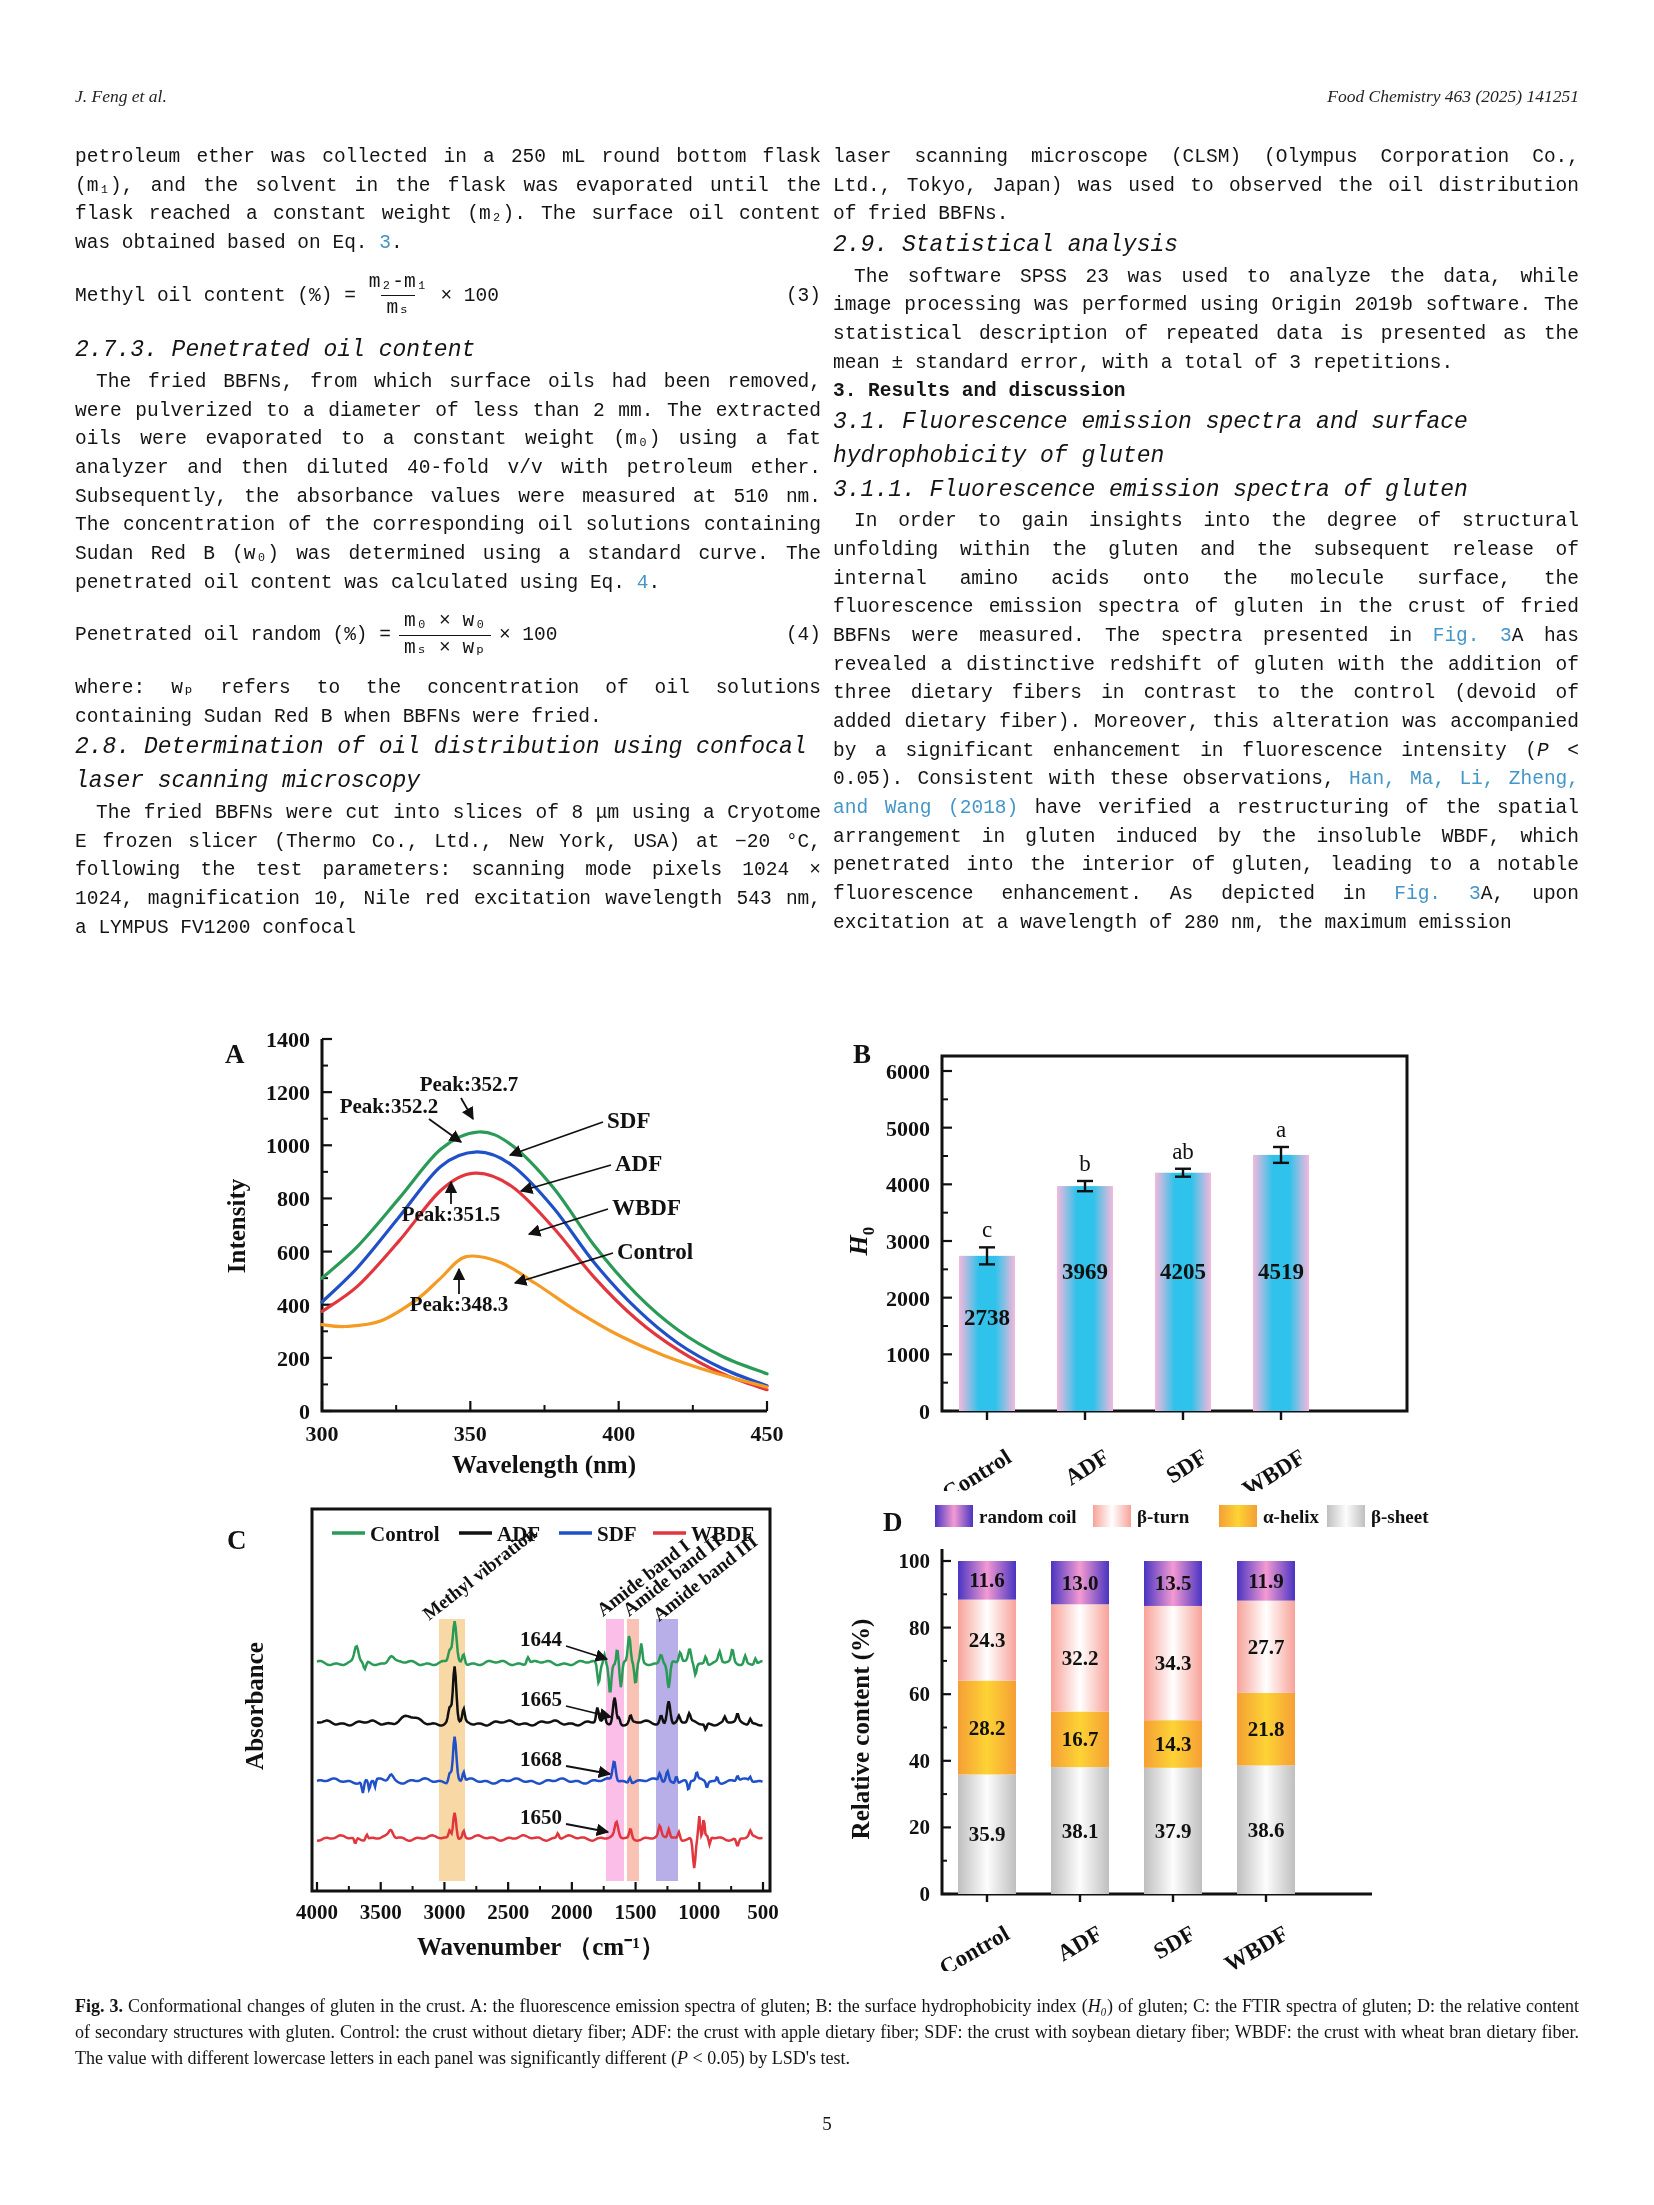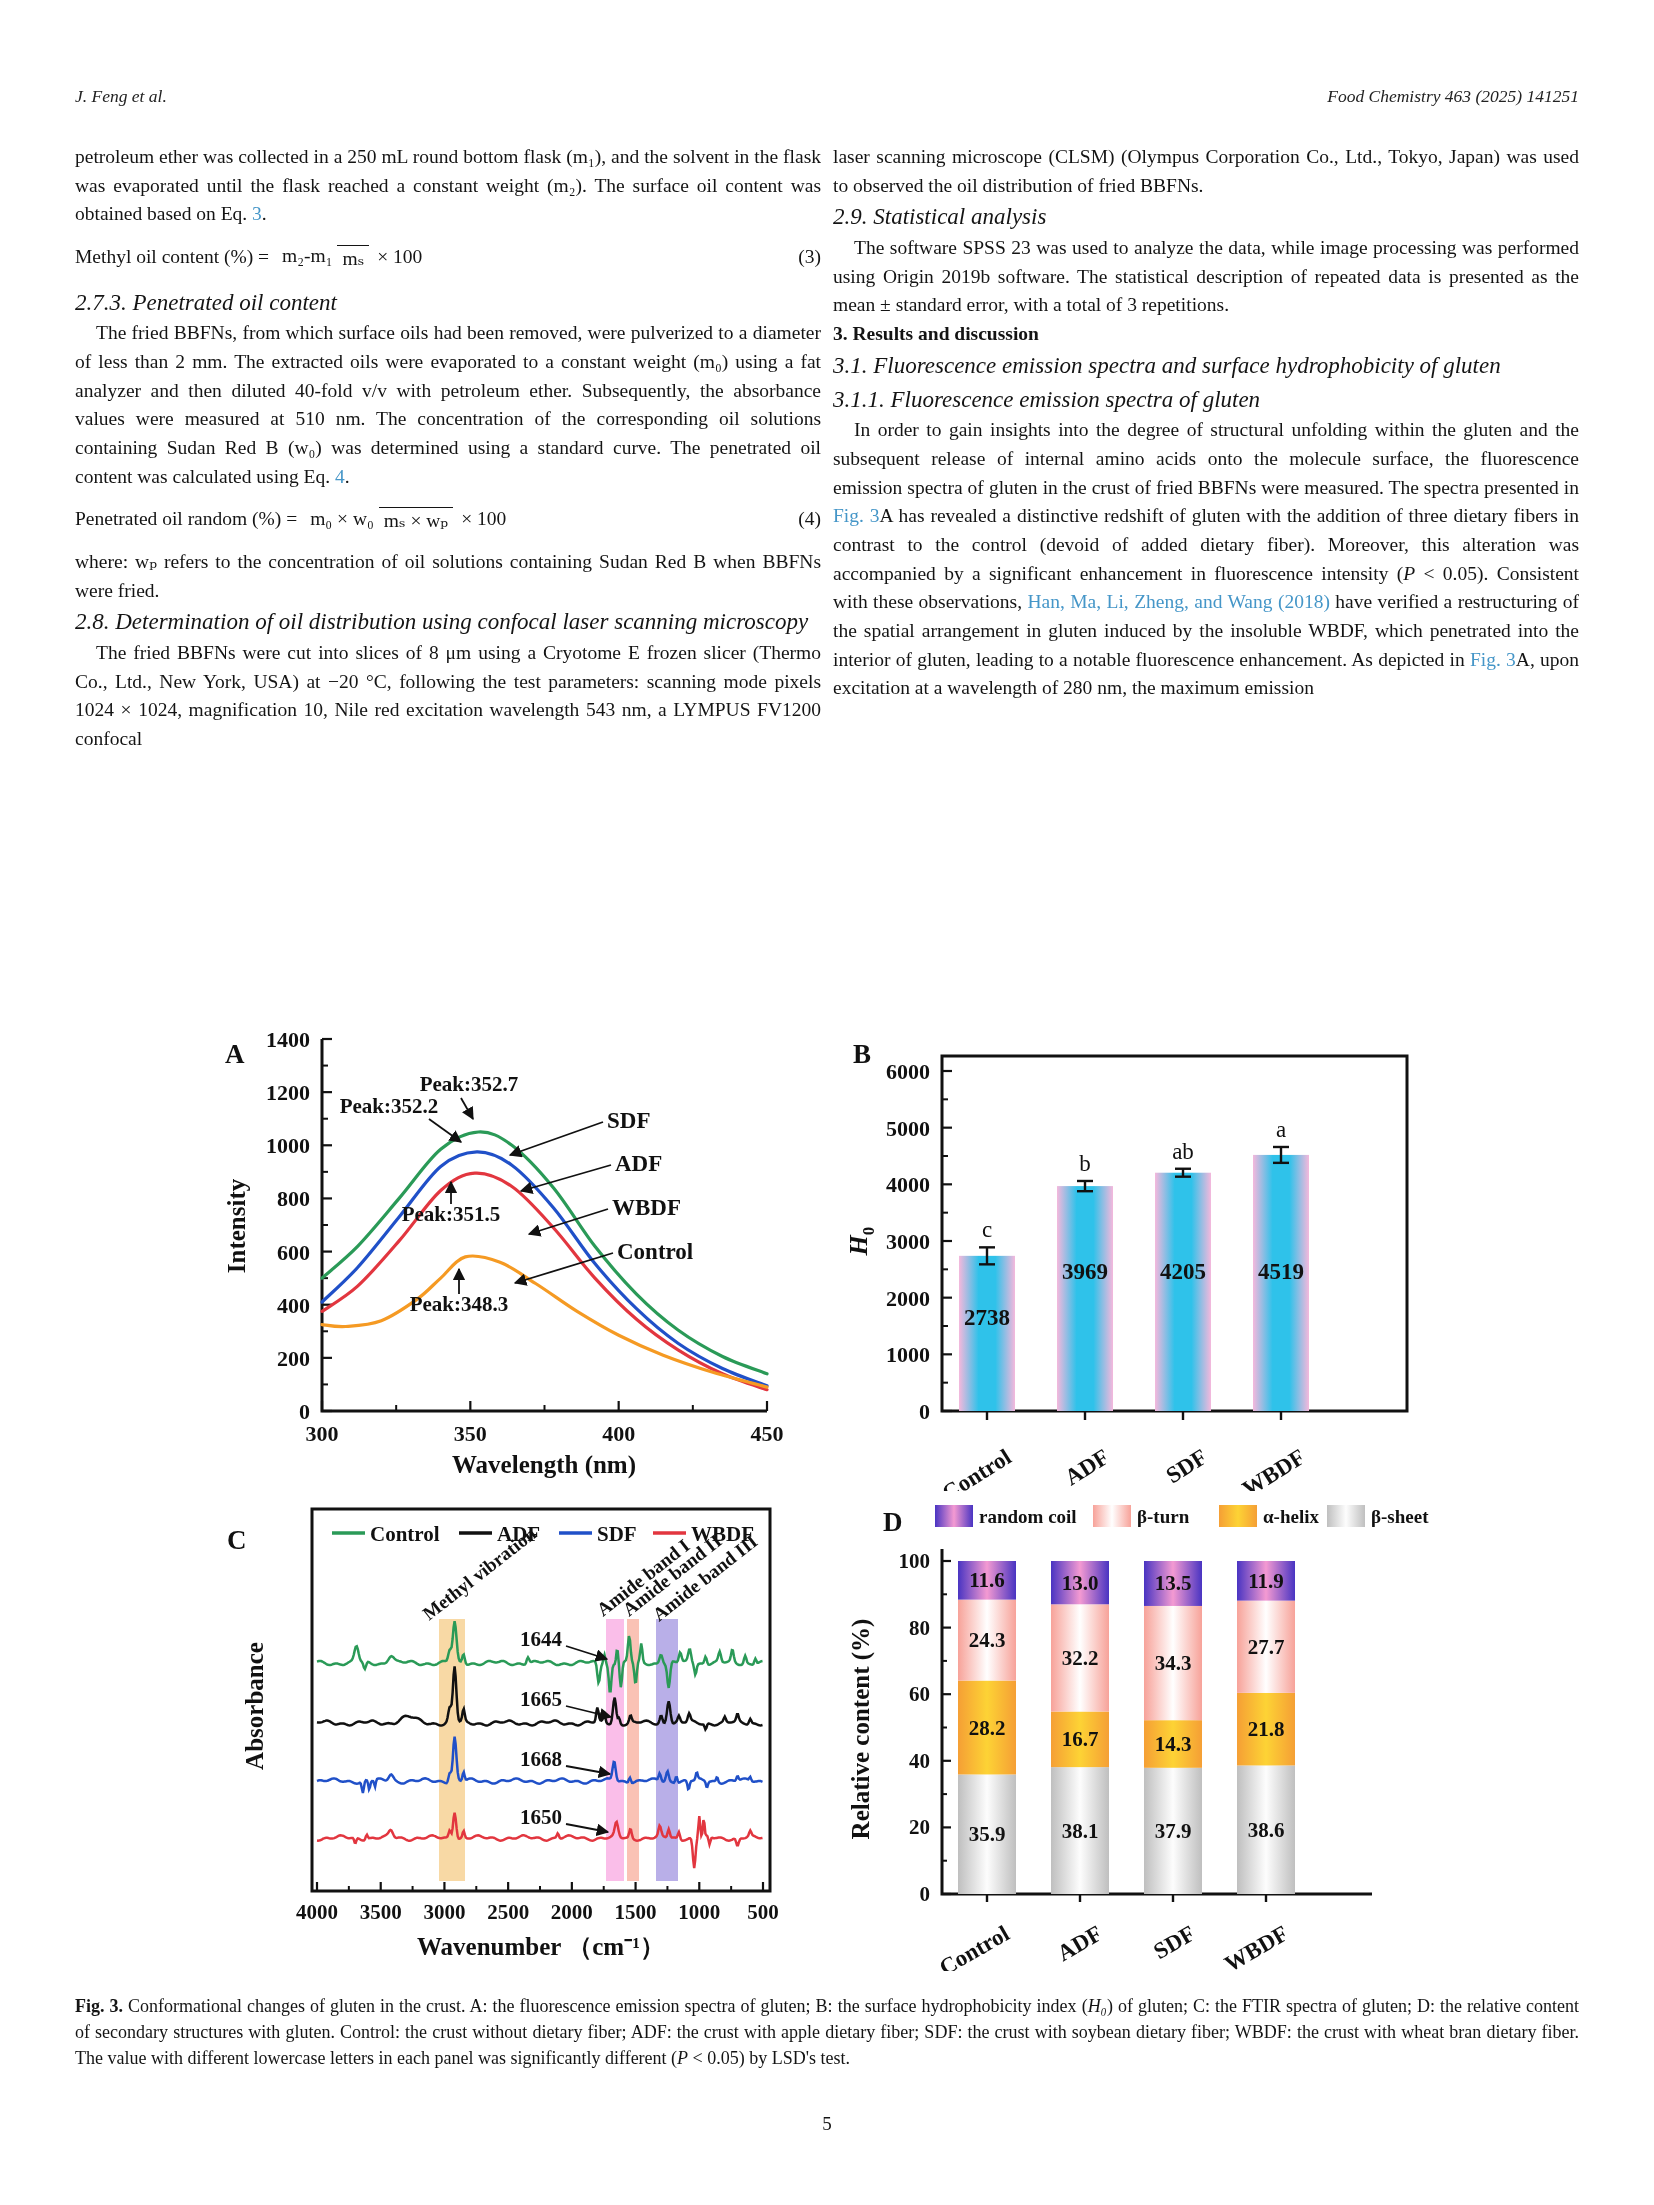--- a/index.html
+++ b/index.html
@@ -1,26 +1,26 @@
 <!DOCTYPE html>
 <html><head>
 <meta charset="utf-8">
 <style>
   html,body{margin:0;padding:0;background:#ffffff;}
   .page{width:1654px;height:2205px;box-sizing:border-box;padding:86px 75px 0;overflow:hidden;
         font-family:"Liberation Serif","DejaVu Serif",serif;color:#141414;background:#fff;}
   .hdr{display:flex;justify-content:space-between;font-style:italic;font-size:17.5px;color:#222;margin-bottom:36px;}
   .cols{display:grid;grid-template-columns:1fr 1fr;column-gap:12px;font-size:19.5px;line-height:1.47;
-        text-align:justify;min-height:852px;}
+        text-align:justify;min-height:852px;font-family:Liberation Mono, monospace;}
   .cols p{margin:0;}
   .indent{text-indent:21px;}
   .subhead{font-style:italic;font-weight:normal;font-size:23px;margin:24px 0 11px;text-align:left;}
   .boldhead{font-weight:bold;font-size:19.5px;margin:24px 0 11px;text-align:left;}
   .eq{display:flex;align-items:center;margin:14px 0;}
-  .frac{display:inline-flex;flex-direction:row;align-items:center;margin:0 8px;line-height:1.12;}
+  .frac{display:inline-flex;flex-direction:column;align-items:center;margin:0 8px;line-height:1.12;}
   .frac .den{border-top:1.6px solid #141414;padding:2px 5px 0;}
   .frac .num{padding:0 5px 2px;}
   .eq-tag{margin-left:auto;}
   .lnk{color:#4596c8;}
   .ivar{font-style:italic;}
   .b{font-weight:bold;}
   .fig-grid{width:1240px;margin:16px auto 0;display:grid;grid-template-columns:620px 620px;}
   .fig-grid svg{display:block;}
   .caption{font-size:18px;line-height:1.45;text-align:justify;margin:22px 0 0;}
   .pageno{text-align:center;font-size:19px;margin-top:42px;}

